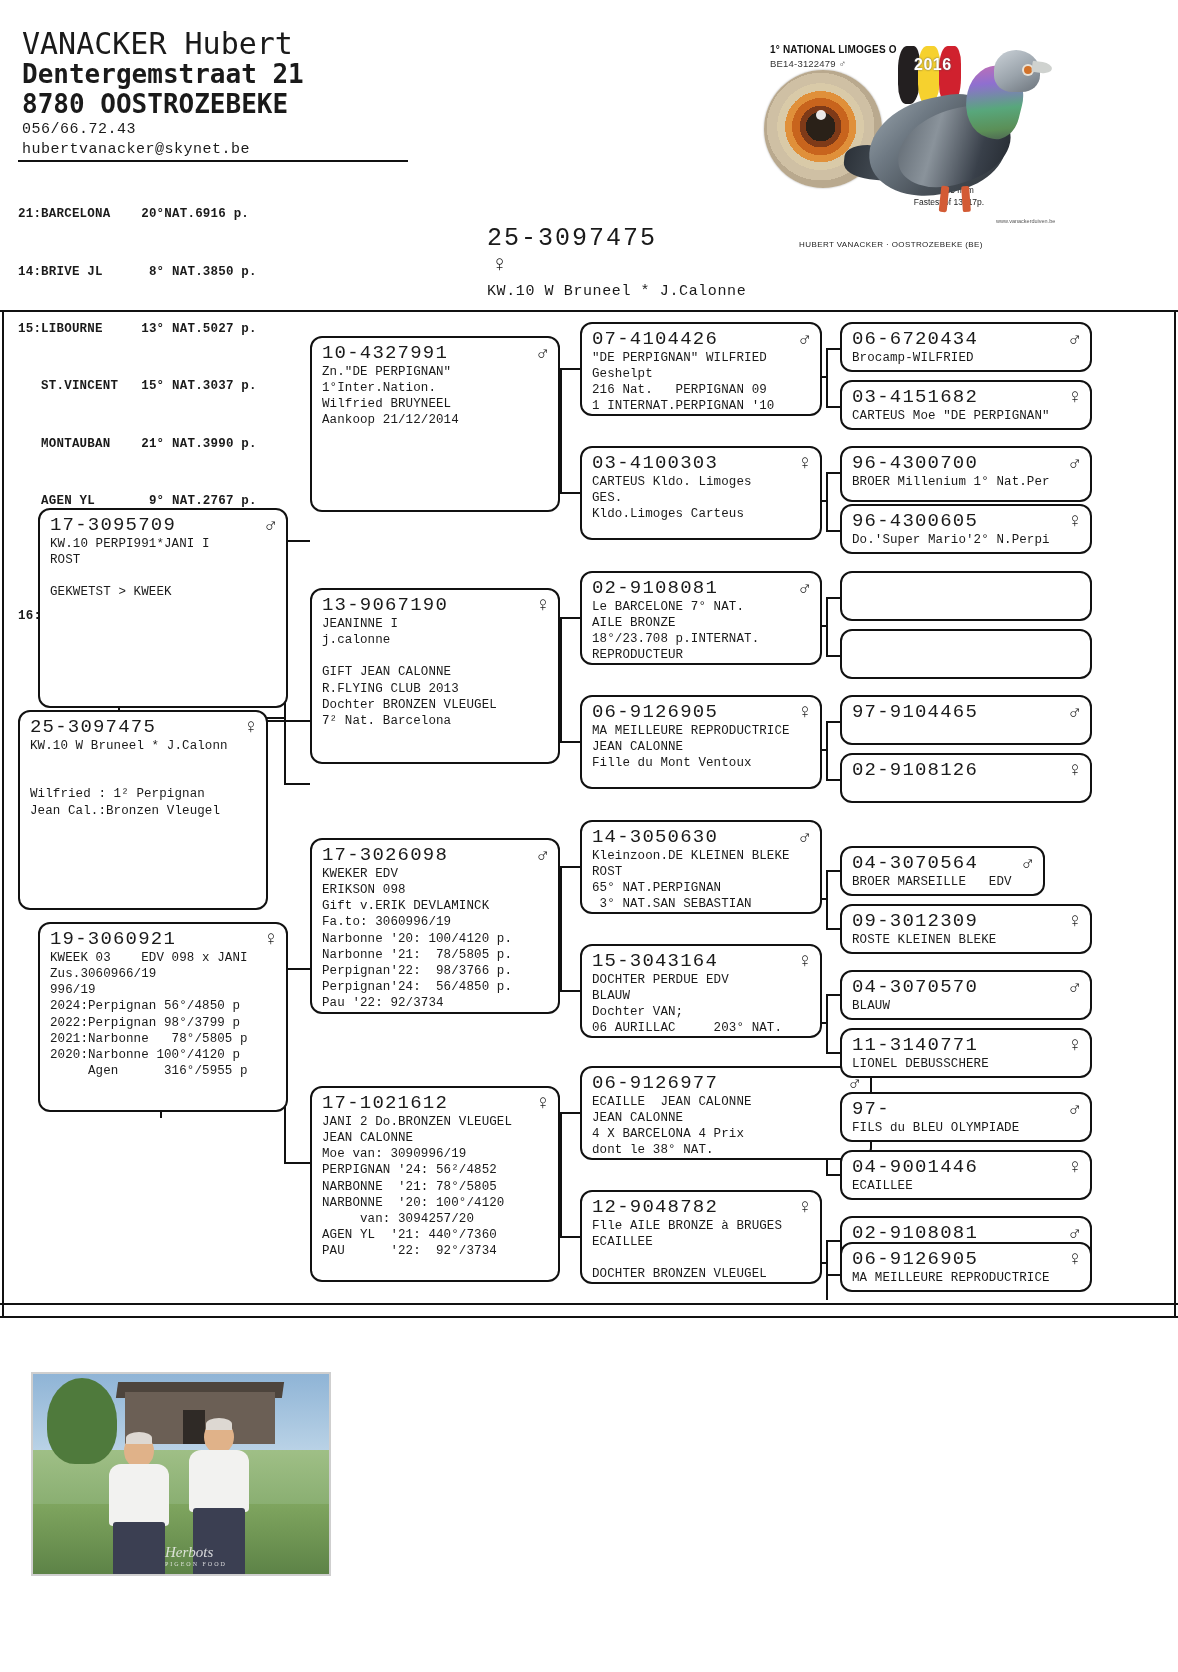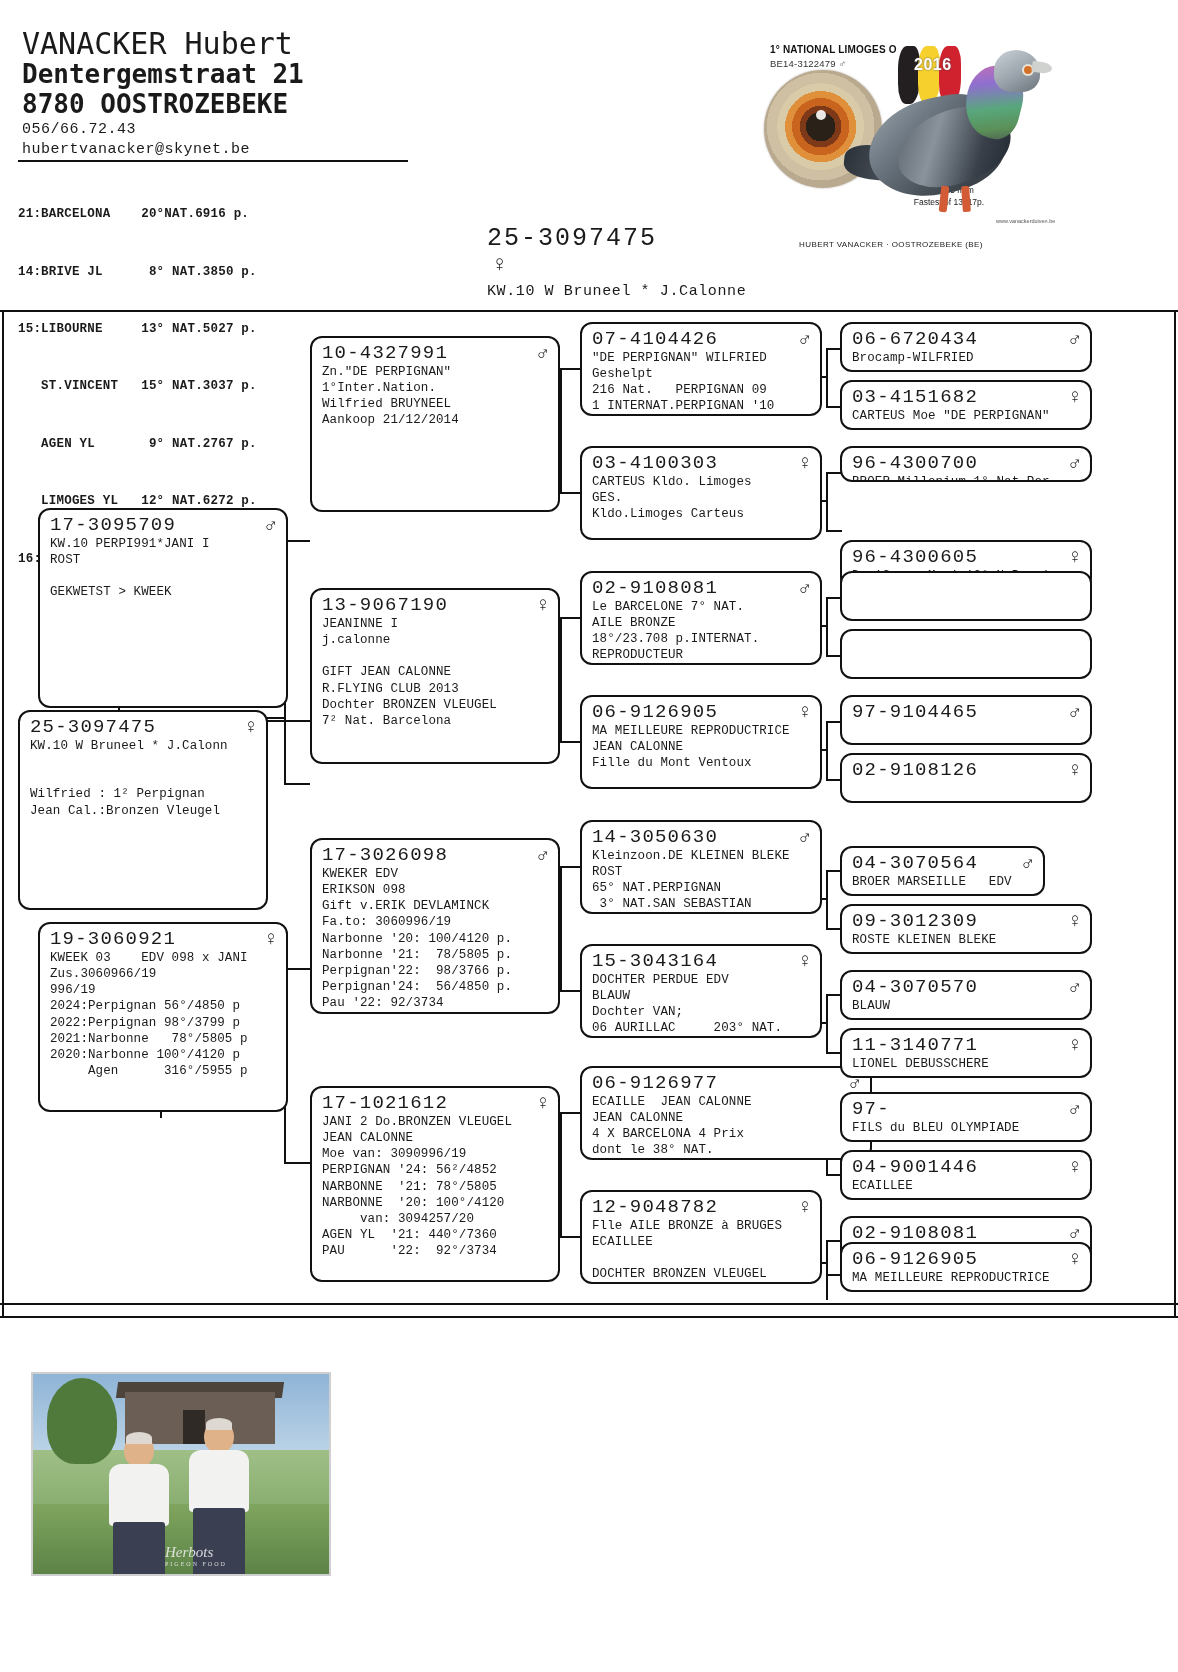--- a/index.html
+++ b/index.html
@@ -113,20 +113,21 @@
     <div class="l3">8780 OOSTROZEBEKE</div>
     <div class="l4">056/66.72.43</div>
     <div class="l5">hubertvanacker@skynet.be</div>
   </div>
   <div class="rule"></div>
   <div class="results">
     <span class="row">21:BARCELONA    20°NAT.6916 p.</span>
     <span class="row">14:BRIVE JL      8° NAT.3850 p.</span>
     <span class="row">15:LIBOURNE     13° NAT.5027 p.</span>
     <span class="row">   ST.VINCENT   15° NAT.3037 p.</span>
+    <span class="row">   MONTAUBAN    21° NAT.3990 p.</span>
     <span class="row">   AGEN YL       9° NAT.2767 p.</span>
     <span class="row">   LIMOGES YL   12° NAT.6272 p.</span>
     <span class="row">16:LIMOGES       1° NAT.6488 p.</span>
   </div>
 
   <div class="ctitle">
     <div class="num">25-3097475</div>
     <div class="sx">♀</div>
   </div>
   <div class="csub">KW.10 W Bruneel * J.Calonne</div>
@@ -388,26 +389,26 @@
   <div class="bx" style="left:840px;top:322px;width:252px;height:50px;">
     <div class="id">06-6720434</div>
     <div class="sex sx-r">♂</div>
     <div class="tx">Brocamp-WILFRIED</div>
   </div>
   <div class="bx" style="left:840px;top:380px;width:252px;height:50px;">
     <div class="id">03-4151682</div>
     <div class="sex sx-r">♀</div>
     <div class="tx">CARTEUS Moe "DE PERPIGNAN"</div>
   </div>
-  <div class="bx" style="left:840px;top:446px;width:252px;height:36px;">
+  <div class="bx" style="left:840px;top:446px;width:252px;height:56px;">
     <div class="id">96-4300700</div>
     <div class="sex sx-r">♂</div>
     <div class="tx">BROER Millenium 1° Nat.Per</div>
   </div>
-  <div class="bx" style="left:840px;top:504px;width:252px;height:50px;margin-top:36px;">
+  <div class="bx" style="left:840px;top:504px;width:252px;height:50px;">
     <div class="id">96-4300605</div>
     <div class="sex sx-r">♀</div>
     <div class="tx">Do.'Super Mario'2° N.Perpi</div>
   </div>
   <div class="bx blank" style="left:840px;top:571px;width:252px;height:50px;">
 
     <div class="sex sx-r"></div>
 
   </div>
   <div class="bx blank" style="left:840px;top:629px;width:252px;height:50px;">

